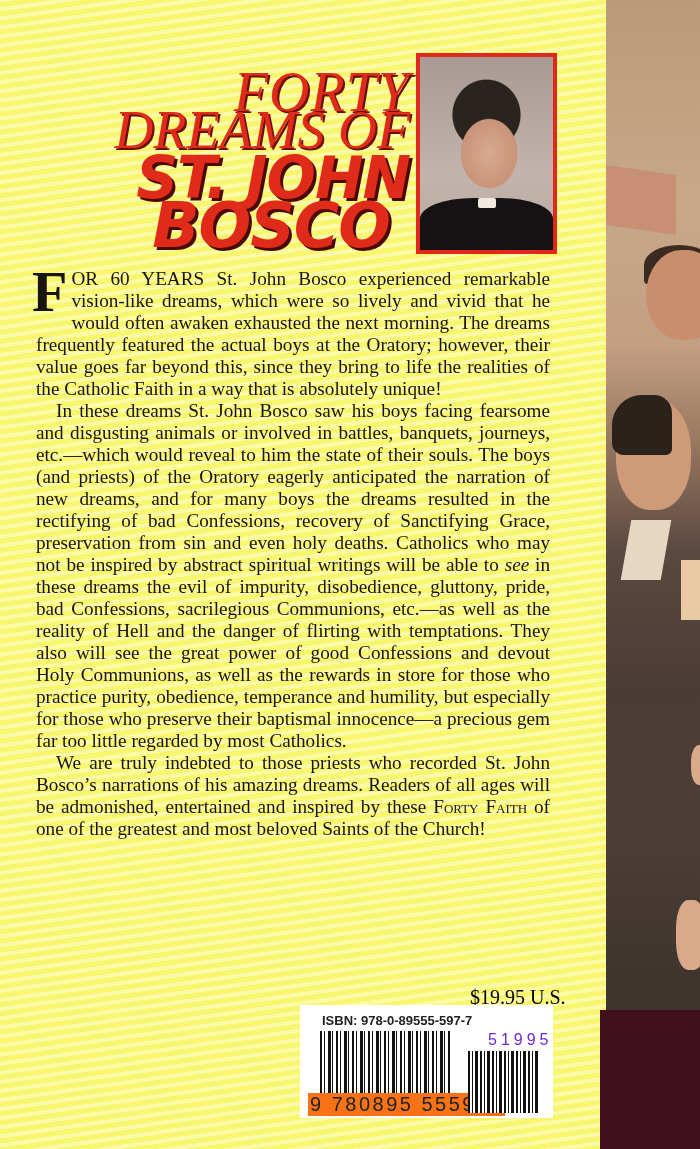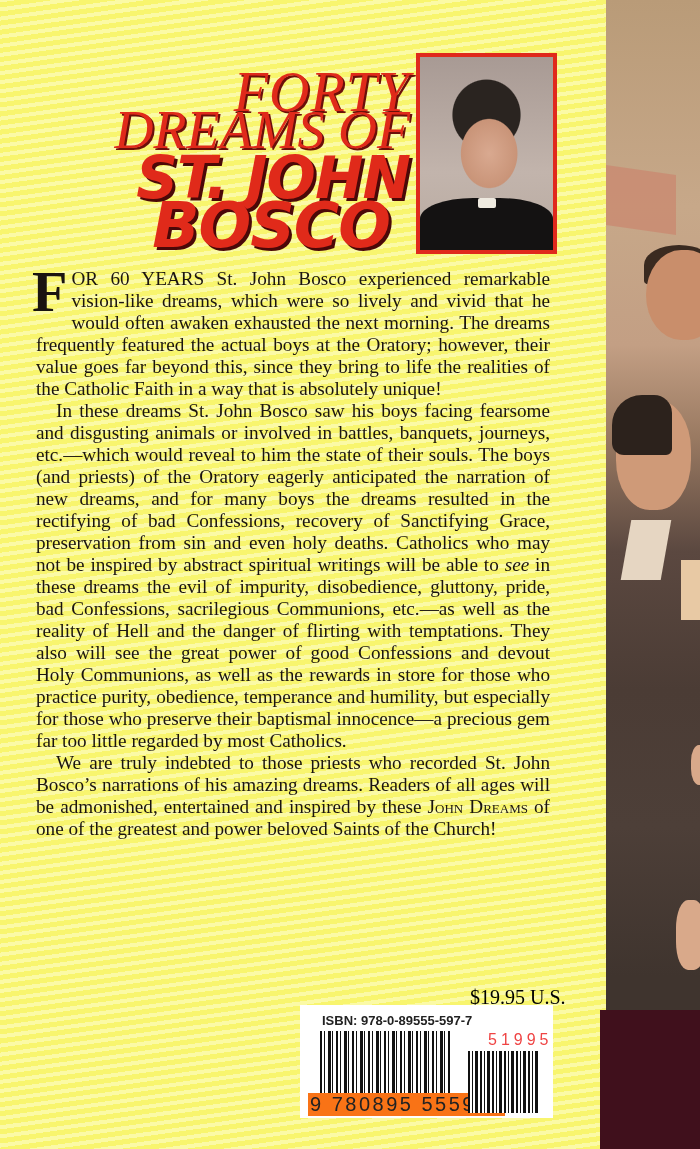--- a/index.html
+++ b/index.html
@@ -41,21 +41,21 @@
   .sc { font-variant:small-caps; }
 
   .price { position:absolute; left:470px; top:986px; font-size:20px; color:#000000; }
   .barcode-box { position:absolute; left:300px; top:1005px; width:253px; height:113px; background:#fff; }
   .isbn-label { position:absolute; left:22px; top:8px; font-family:"Liberation Sans","DejaVu Sans",sans-serif; font-size:13px; color:#222;font-weight:bold; }
   .bars-main { position:absolute; left:20px; top:26px; width:130px; height:64px;
     background: repeating-linear-gradient(90deg, #111 0 2px, #fff 2px 4px, #111 4px 5px, #fff 5px 8px, #111 8px 11px, #fff 11px 12px, #111 12px 13px, #fff 13px 16px); }
   .bars-addon { position:absolute; left:168px; top:46px; width:72px; height:62px;
     background: repeating-linear-gradient(90deg, #111 0 2px, #fff 2px 4px, #111 4px 5px, #fff 5px 7px, #111 7px 10px, #fff 10px 12px); }
   .isbn-digits { position:absolute; left:8px; top:88px; font-family:"Liberation Sans","DejaVu Sans",sans-serif; font-size:20px; letter-spacing:2.5px; color:#222; background:#f97316; padding:0 2px; }
-  .addon-digits { position:absolute; left:188px; top:26px; font-family:"Liberation Sans","DejaVu Sans",sans-serif; font-size:16px; letter-spacing:4px; color:#ef4444; }
+  .addon-digits { position:absolute; left:188px; top:26px; font-family:"Liberation Sans","DejaVu Sans",sans-serif; font-size:16px; letter-spacing:4px; color:#6d28d9; }
 </style>
 </head>
 <body>
 
 <div class="panel"></div>
 
 <div class="painting">
   <div class="building"></div>
   <div class="hair1"></div>
   <div class="head1"></div>
@@ -76,21 +76,21 @@
 </div>
 
 <div class="portrait">
   <div class="cassock"></div>
   <div class="collar"></div>
 </div>
 
 <div class="body-text">
   <p class="first"><span class="dropcap">F</span><span>OR 60 YEARS St. John Bosco experienced remarkable vision-like dreams, which were so lively and vivid that he would often awaken exhausted the next morning. The dreams frequently featured the actual boys at the Oratory; however, their value goes far beyond this, since they bring to life the realities of the Catholic Faith in a way that is absolutely unique!</span></p>
   <p><span>In these dreams St. John Bosco saw his boys facing fearsome and disgusting animals or involved in battles, banquets, journeys, etc.—which would reveal to him the state of their souls. The boys (and priests) of the Oratory eagerly anticipated the narration of new dreams, and for many boys the dreams resulted in the rectifying of bad Confessions, recovery of Sanctifying Grace, preservation from sin and even holy deaths. Catholics who may not be inspired by abstract spiritual writings will be able to </span><i>see</i><span> in these dreams the evil of impurity, disobedience, gluttony, pride, bad Confessions, sacrilegious Communions, etc.—as well as the reality of Hell and the danger of flirting with temptations. They also will see the great power of good Confessions and devout Holy Communions, as well as the rewards in store for those who practice purity, obedience, temperance and humility, but especially for those who preserve their baptismal innocence—a precious gem far too little regarded by most Catholics.</span></p>
-  <p><span>We are truly indebted to those priests who recorded St. John Bosco’s narrations of his amazing dreams. Readers of all ages will be admonished, entertained and inspired by these </span><span class="sc">John Dreams</span><span> of one of the greatest and power beloved Saints of the Church!</span></p>
+  <p><span>We are truly indebted to those priests who recorded St. John Bosco’s narrations of his amazing dreams. Readers of all ages will be admonished, entertained and inspired by these </span><span class="sc">Forty Faith</span><span> of one of the greatest and most beloved Saints of the Church!</span></p>
 </div>
 
 <div class="price">$19.95 U.S.</div>
 
 <div class="barcode-box">
   <div class="isbn-label">ISBN: 978-0-89555-597-7</div>
   <div class="bars-main"></div>
   <div class="isbn-digits">9 780895 555977</div>
   <div class="addon-digits">51995</div>
   <div class="bars-addon"></div>

